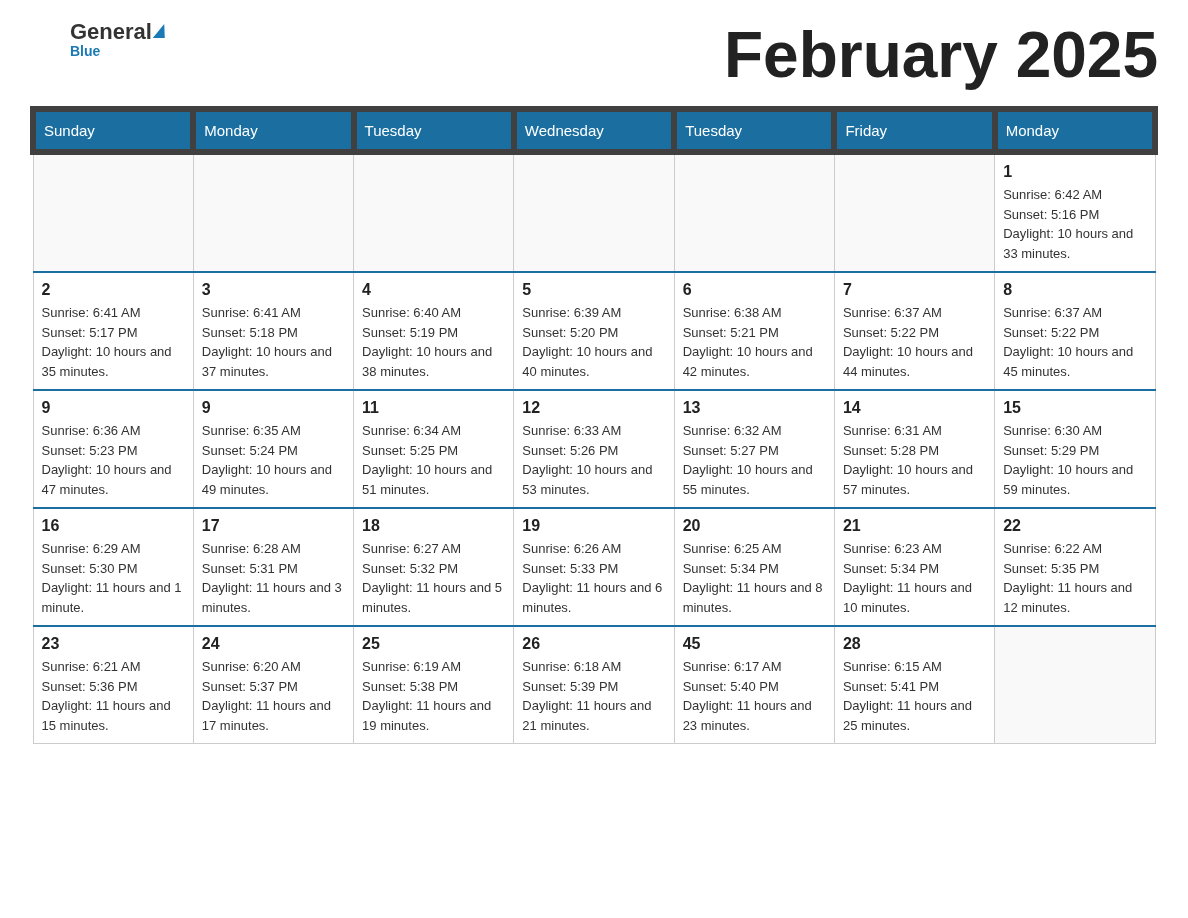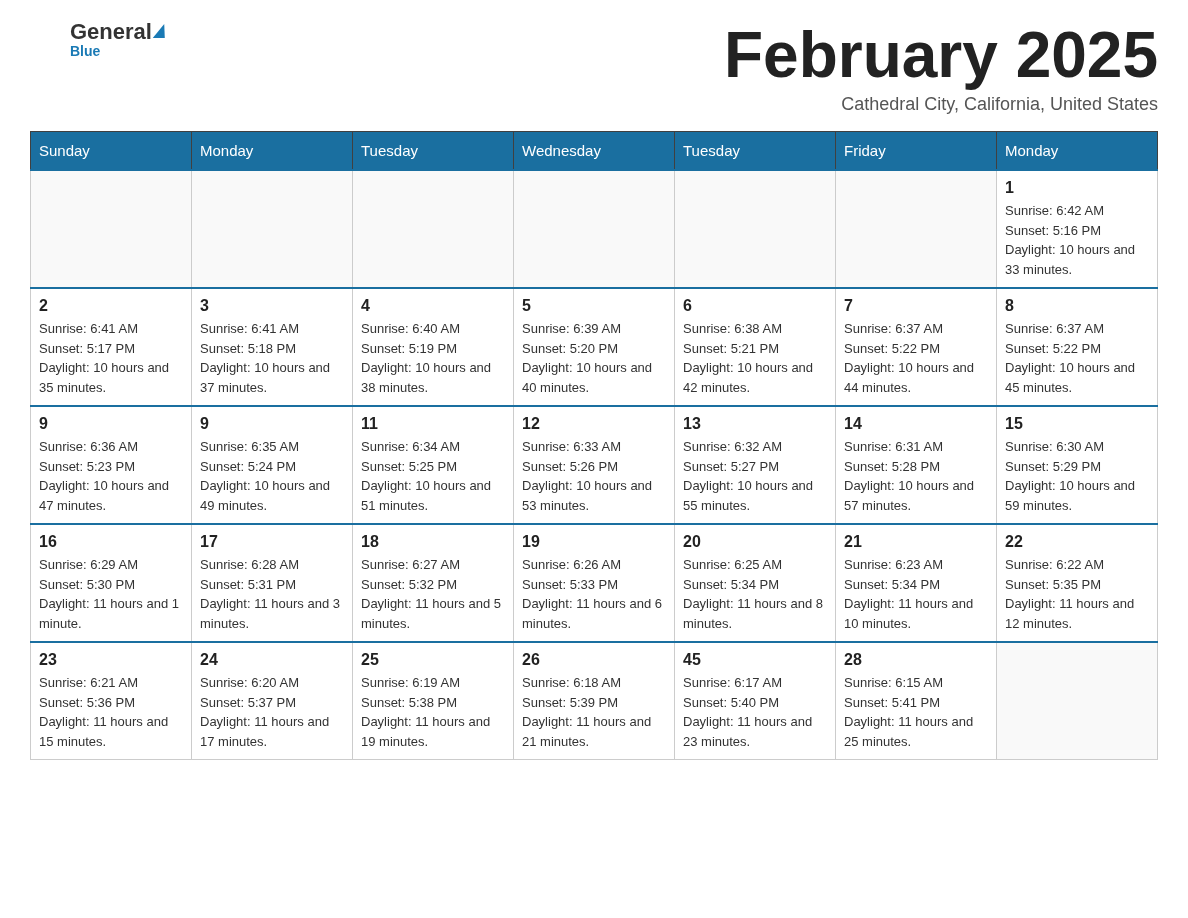--- a/index.html
+++ b/index.html
@@ -39,21 +39,21 @@
       border-collapse: collapse;
       border: 1px solid #ccc;
     }
     .calendar th {
       background-color: #1a6fa0;
       color: #fff;
       padding: 10px 8px;
       font-size: 15px;
       font-weight: normal;
       text-align: left;
-      border: 1px solid #404040;
+      border: 6px solid #404040;
     }
     .calendar td {
       vertical-align: top;
       border: 1px solid #ccc;
       padding: 8px;
       width: 14.28%;
       min-height: 110px;
       height: 110px;
     }
     .day-number {
@@ -83,21 +83,20 @@
     <div style="line-height:1.1;">
       <div style="font-size:22px;font-weight:bold;color:#333;display:flex;align-items:center;">
         <span>General</span>
         <span style="display:inline-block;width:0;height:0;border-left:9px solid transparent;border-right:3px solid transparent;border-bottom:14px solid #1a7ab5;margin-left:2px;transform:skewX(-10deg);position:relative;top:-1px;"></span>
       </div>
       <div style="font-size:14px;font-weight:bold;color:#1a7ab5;">Blue</div>
     </div>
   </div>
   <div class="title-area">
     <div class="month-title">February 2025</div>
-    <div class="subtitle">Cathedral City, California, United States</div>
   </div>
 </div>
 
 <table class="calendar">
   <thead>
     <tr>
     <th>Sunday</th>
         <th>Monday</th>
         <th>Tuesday</th>
         <th>Wednesday</th>

